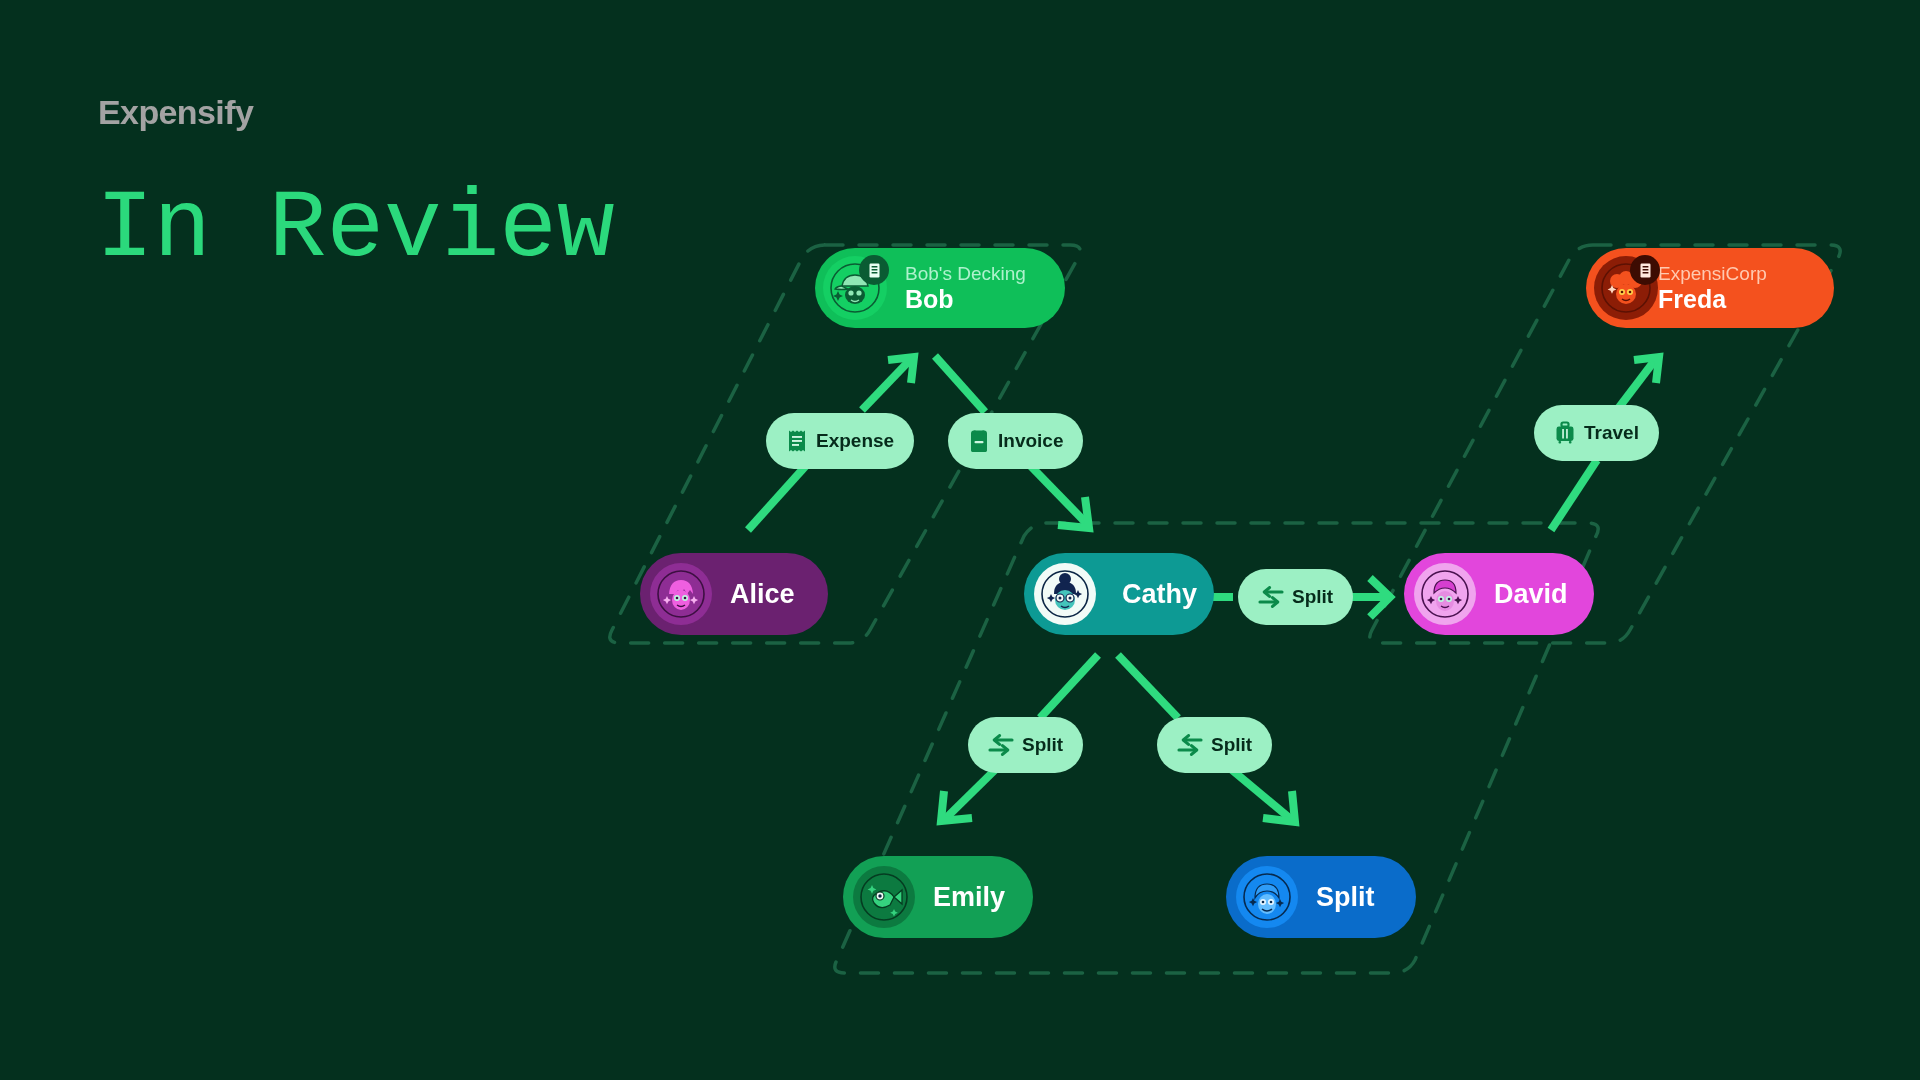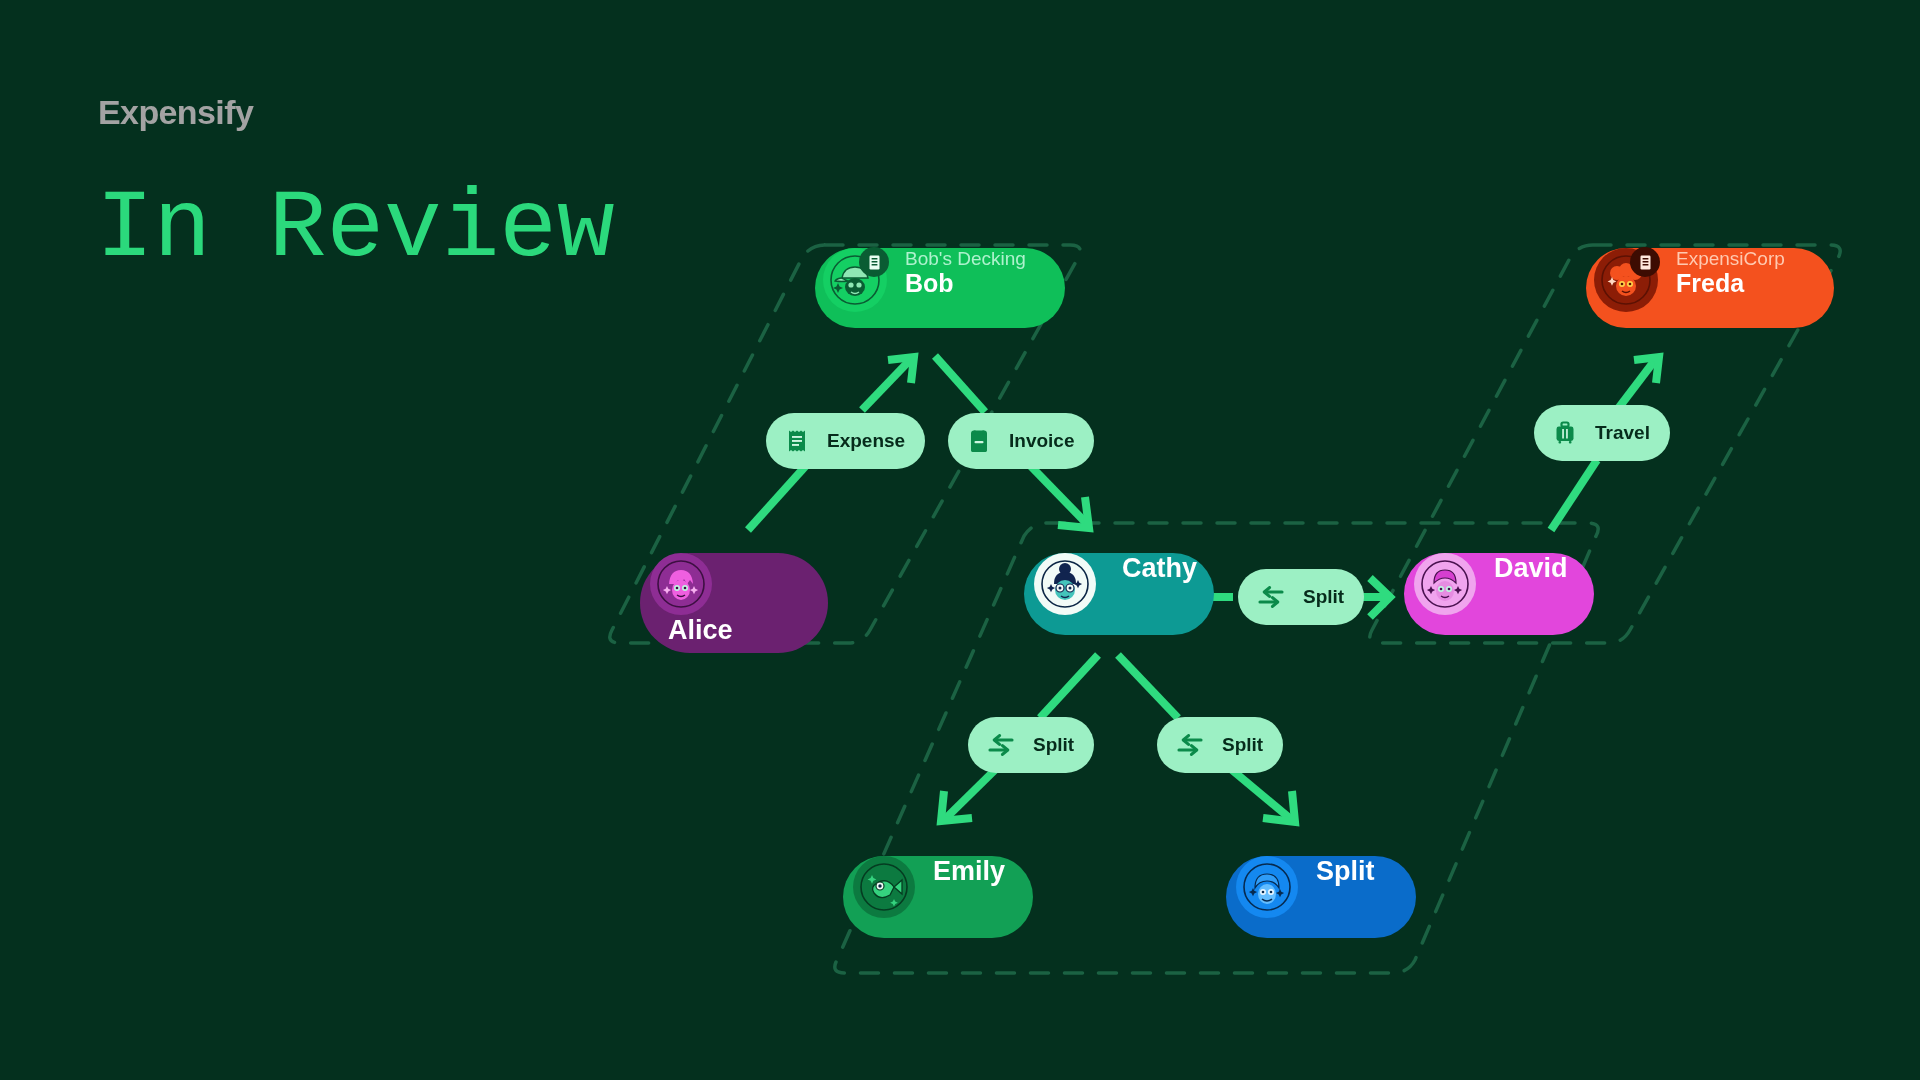--- a/index.html
+++ b/index.html
@@ -45,21 +45,21 @@
     left: 0;
     top: 0;
     width: 1920px;
     height: 1080px;
   }
 
   
   .node {
     position: absolute;
     display: flex;
-    align-items: flex-start;
+    align-items: center;
     border-radius: 999px;
     box-sizing: border-box;
     white-space: nowrap;
   }
   .node .avatar {
     position: relative;
     flex: 0 0 auto;
     border-radius: 50%;
     display: flex;
     align-items: center;
@@ -92,21 +92,21 @@
     font-weight: bold;
     color: #ffffff;
   }
   .node.simple .name { font-size: 27px; }
 
   
   .pill {
     position: absolute;
     display: flex;
     align-items: center;
-    gap: 19px;
+    gap: 8px;
     height: 56px;
     padding: 0 20px;
     border-radius: 999px;
     background: #9cf0c4;
     color: #062b1b;
     font-size: 19px;
     font-weight: bold;
     box-sizing: border-box;
     white-space: nowrap;
   }
@@ -240,27 +240,27 @@
       </svg>
       <div class="badge" style="background:#3d0c02;">
         <svg width="17" height="17" viewBox="0 0 17 17">
           <rect x="3.5" y="1.5" width="10" height="14" rx="1.2" fill="#ffe9dd"></rect>
           <rect x="5.6" y="4" width="5.8" height="1.5" fill="#3d0c02"></rect>
           <rect x="5.6" y="7" width="5.8" height="1.5" fill="#3d0c02"></rect>
           <rect x="5.6" y="10" width="5.8" height="1.5" fill="#3d0c02"></rect>
         </svg>
       </div>
     </div>
-    <div class="labels" style="margin-left:18px;">
+    <div class="labels" style="">
       <span class="sub" style="color:#ffc9b0;">ExpensiCorp</span>
       <span class="name">Freda</span>
     </div>
   </div>
 
-  <div class="node simple" style="left:640px; top:553px; width:188px; height:100px; background:#6b2170; padding:0 24px 0 10px;flex-direction:column;">
+  <div class="node simple" style="left:640px; top:553px; width:188px; height:82px; background:#6b2170; padding:0 24px 0 10px;">
     <div class="avatar" style="width:62px;height:62px;background:#8e2d94;">
       <svg width="52" height="52" viewBox="0 0 52 52">
         <circle cx="26" cy="26" r="23" fill="none" stroke="#3d0f42" stroke-width="1.6"></circle>
         <path d="M14 26 q1-14 12-14 q11 0 12 14 l-3 -4 l-3 4 l-3 -5 l-3 5 l-3 -4 l-3 4 z" fill="#ef5fe0"></path>
         <ellipse cx="26" cy="32" rx="9" ry="10" fill="#ef5fe0"></ellipse>
         <circle cx="22" cy="30" r="3" fill="#bff5e0"></circle>
         <circle cx="30" cy="30" r="3" fill="#bff5e0"></circle>
         <circle cx="22" cy="30" r="1.3" fill="#3d0f42"></circle>
         <circle cx="30" cy="30" r="1.3" fill="#3d0f42"></circle>
         <path d="M22 37 q4 3 8 0" fill="none" stroke="#3d0f42" stroke-width="1.4"></path>

